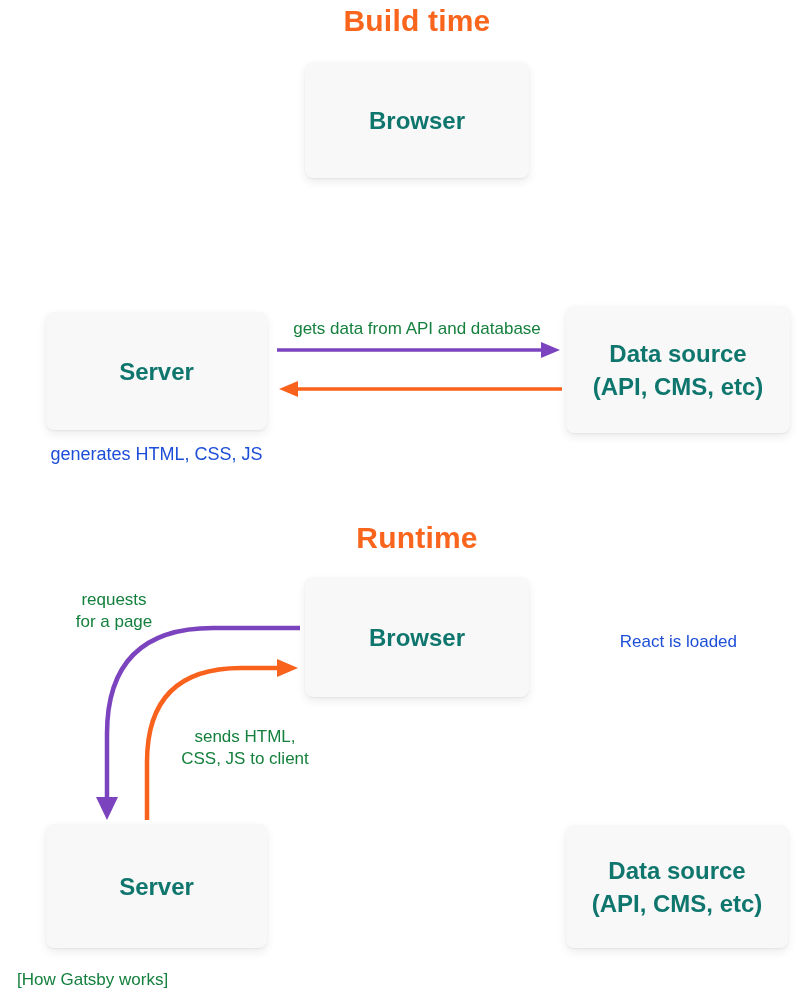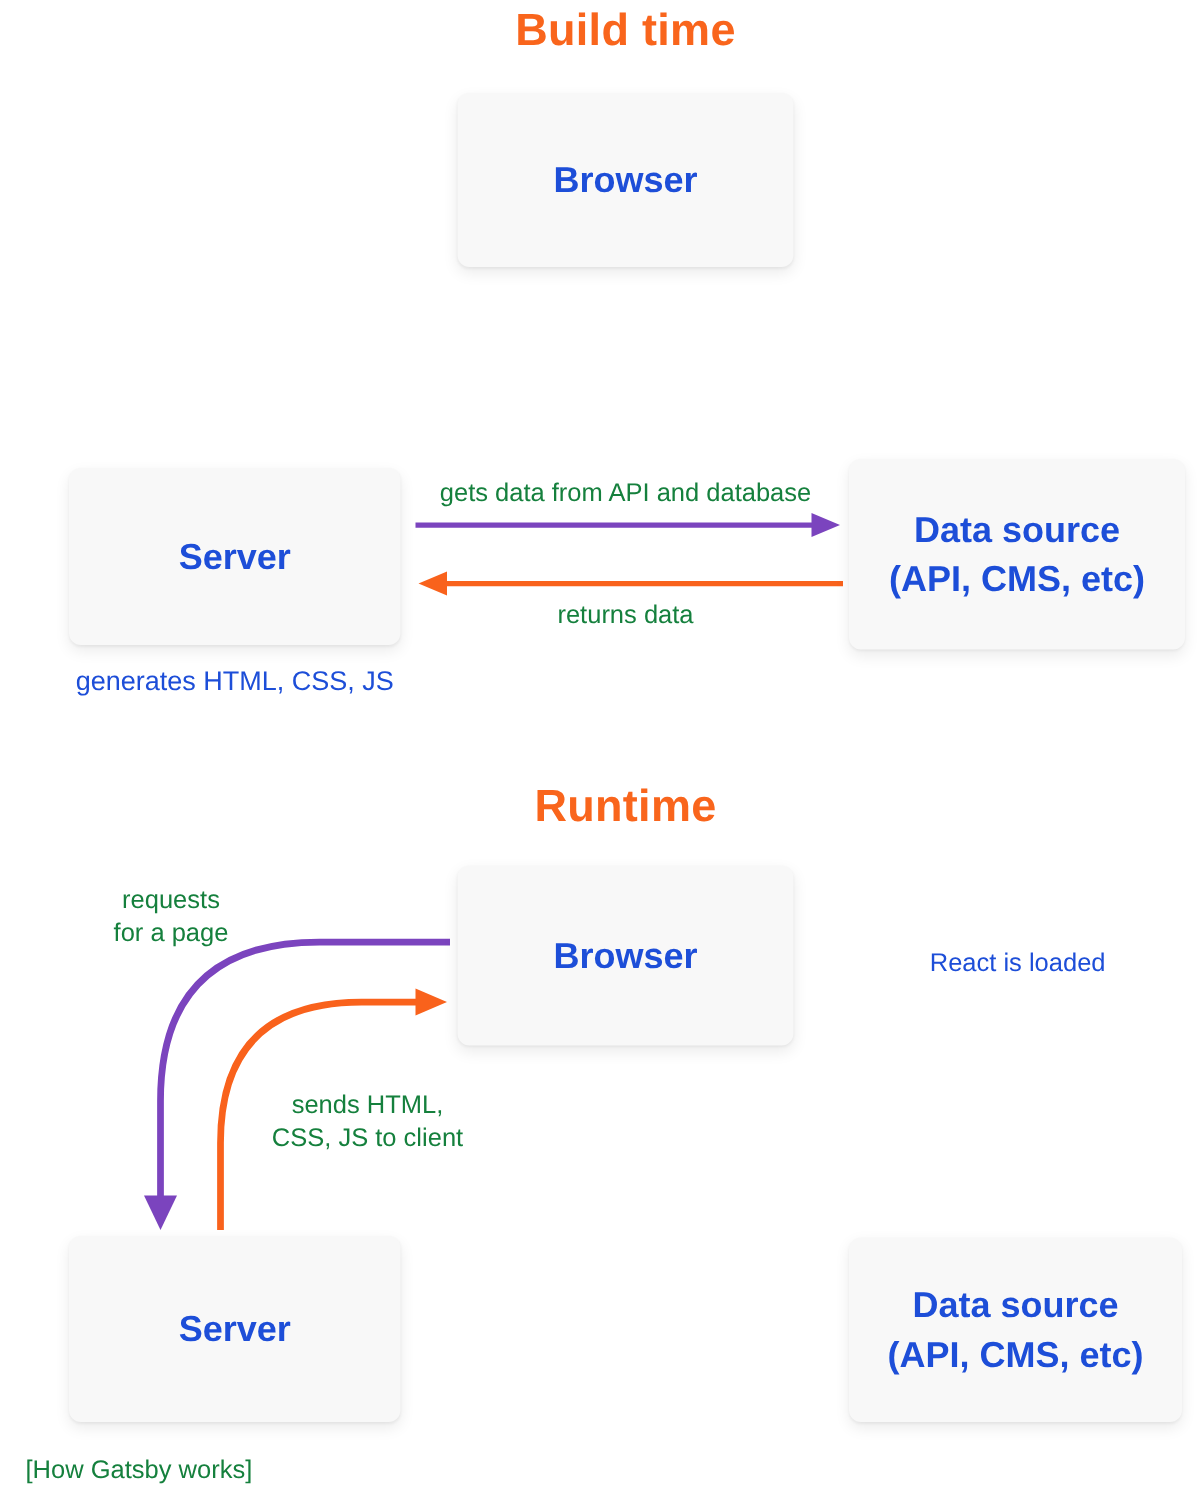--- a/index.html
+++ b/index.html
@@ -28,21 +28,21 @@
     letter-spacing: 0.2px;
   }
   .box {
     position: absolute;
     background: #f8f8f8;
     border-radius: 8px;
     box-shadow: 0 1px 2px rgba(0,0,0,0.05), 0 4px 10px rgba(0,0,0,0.08);
     display: flex; flex-direction: column;
     align-items: center; justify-content: center;
     font-size: 24px; font-weight: 600;
-    color: #1d4ed8;
+    color: #0f766e;
     line-height: 33px;
     text-align: center;
   }
   .lbl {
     position: absolute;
     font-size: 17px;
     color: #15803d;
     line-height: 22px;
     text-align: center;
   }
@@ -105,21 +105,20 @@
     <span>Server</span>
   </div>
 
   <div class="box" id="box-ds-build">
     <span>Data source</span>
     <span>(API, CMS, etc)</span>
   </div>
 
   <div class="lbl" id="lbl-get">gets data from API and database</div>
 
-  <div class="lbl" id="lbl-return">returns data</div>
 
   <div class="note" id="note-generates">generates HTML, CSS, JS</div>
 
   <div class="heading" id="h-runtime">Runtime</div>
 
   <div class="box" id="box-browser-runtime">
     <span>Browser</span>
   </div>
 
   <div class="lbl" id="lbl-request">

